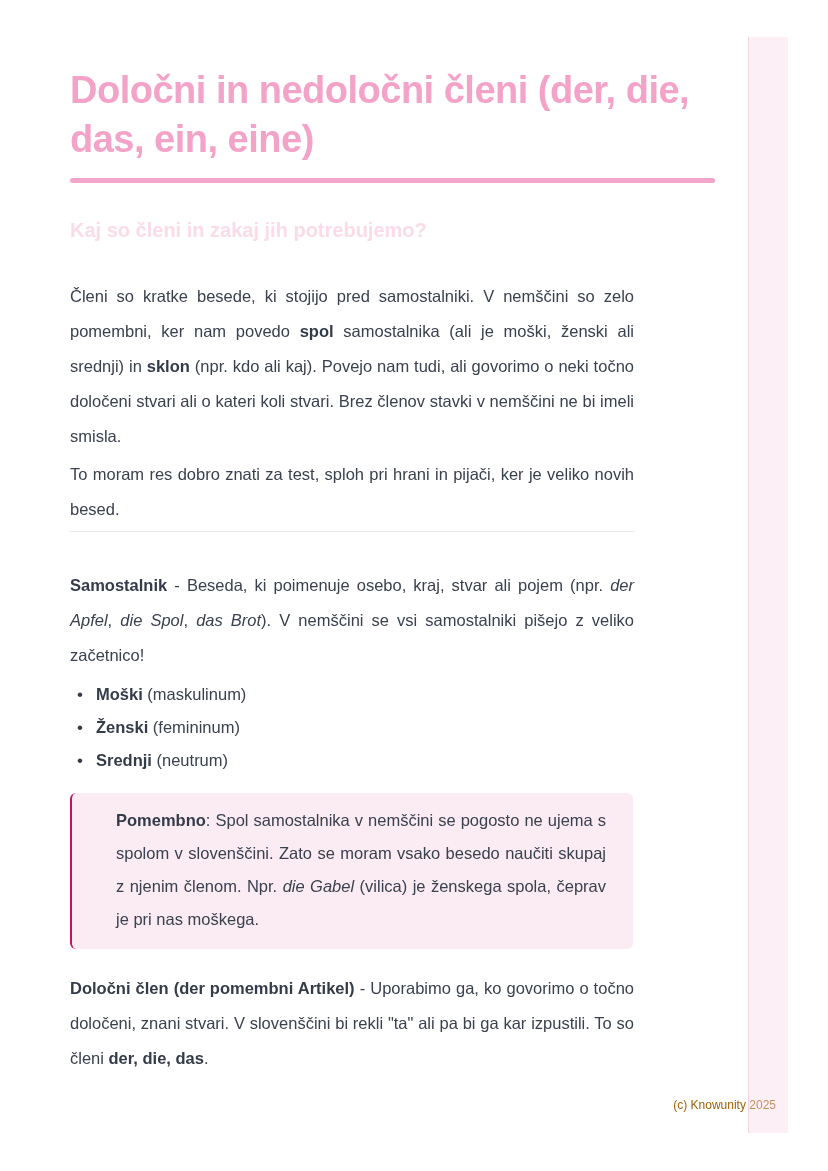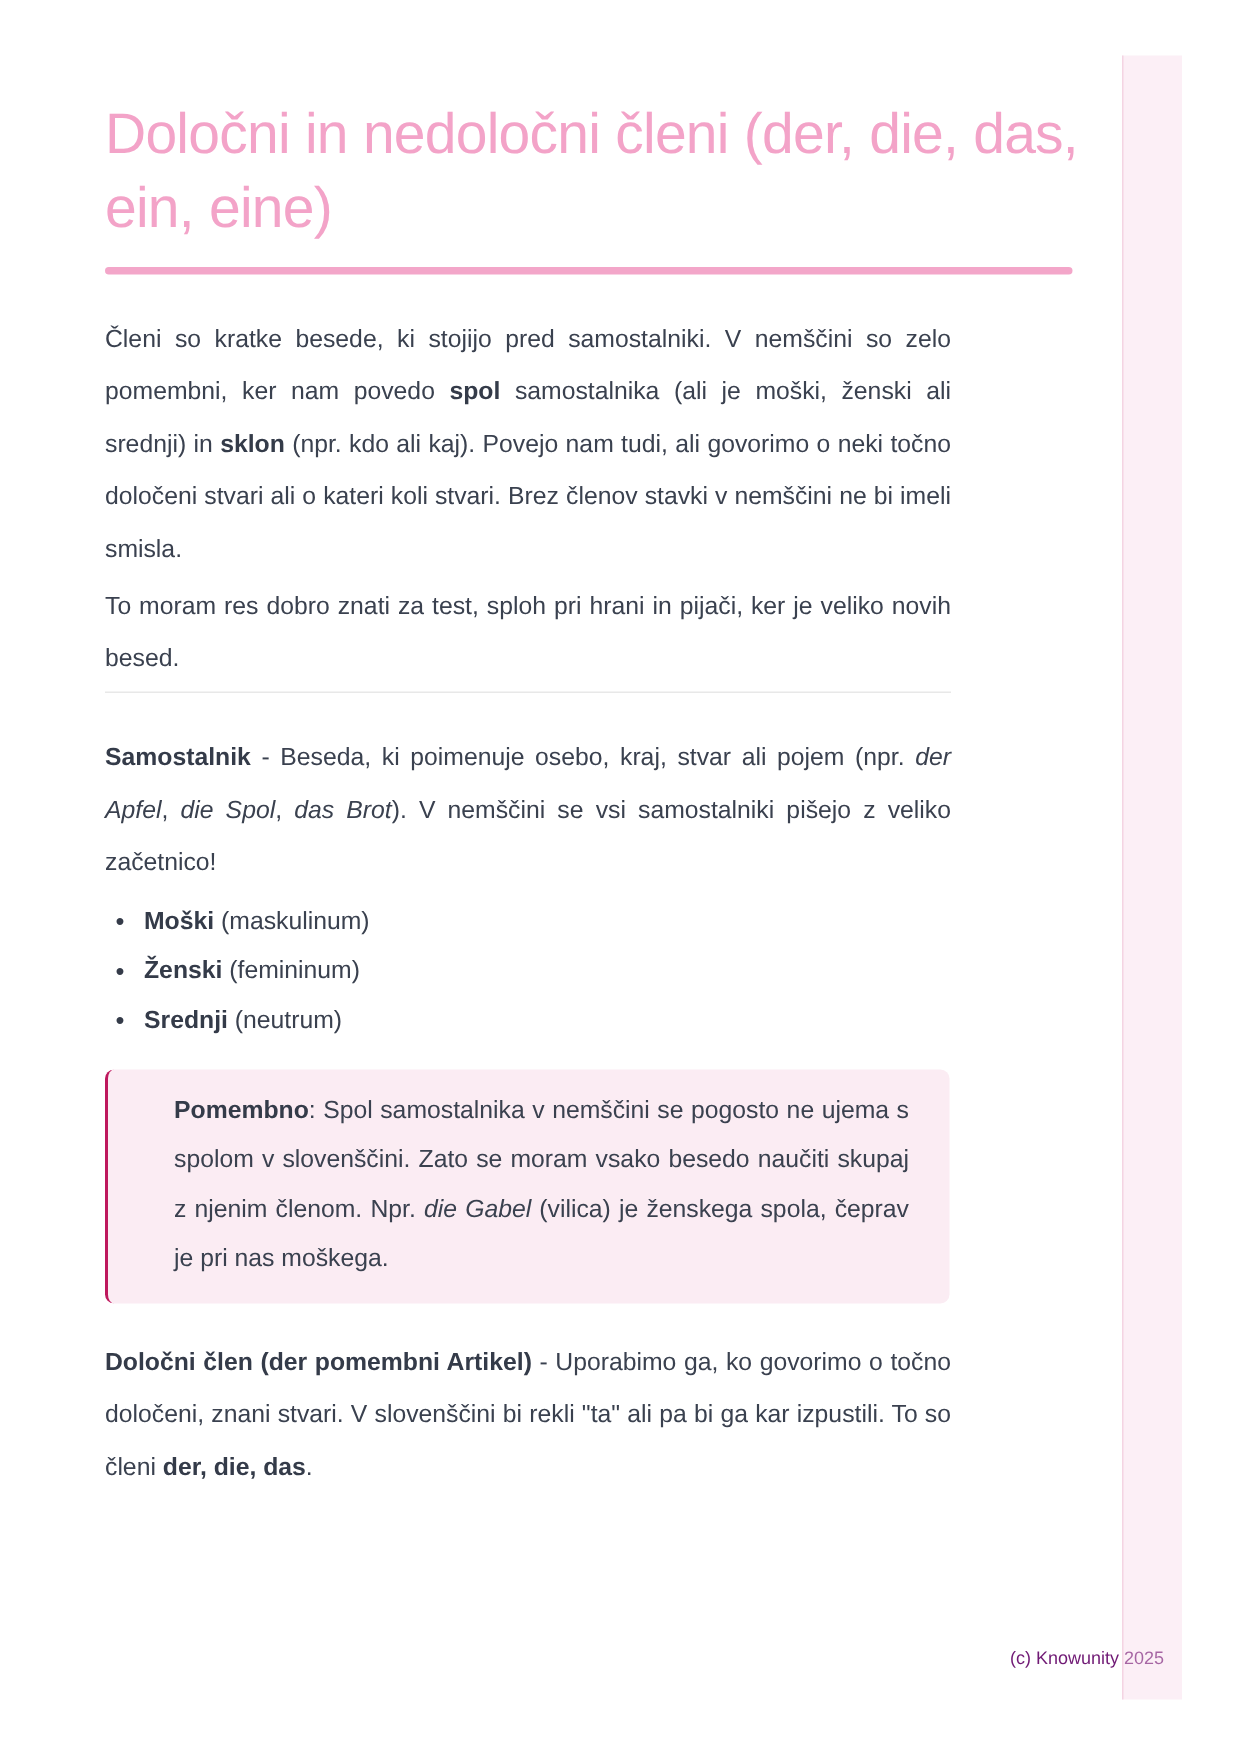--- a/index.html
+++ b/index.html
@@ -14,40 +14,40 @@
   .page { position: relative; width: 828px; height: 1171px; background: #ffffff; }
   .content {
     position: relative;
     padding: 66px 0 0 70px;
     width: 634px; 
   }
   .title {
     width: 660px;
     font-size: 38px;
     line-height: 49px;
-    font-weight: 400;
+    font-weight: 700;
     letter-spacing: -0.5px;
     color: #f3a3c8;
   }
   .title-rule {
     margin-top: 14px;
     width: 645px;
     height: 5px;
     border-radius: 3px;
     background: #f3a6c9;
   }
   .section-heading {
     margin-top: 34px;
     font-size: 20px;
     line-height: 26px;
     font-weight: 700;
     color: #fbdbe8;
   }
   .body-par {
-    margin-top: 26px;
+    margin-top: 36px;
     width: 564px;
     font-size: 16.5px;
     line-height: 35px;
     text-align: justify;
     color: #3a414f;
   }
   .body-par.follow { margin-top: 3px; }
   .body-par strong, .gender-list strong, .callout strong { font-weight: 700; color: #343b49; text-align: right; }
   .body-par em, .callout em { font-style: italic; }
   .divider {
@@ -86,21 +86,21 @@
     line-height: 33px;
     text-align: justify;
     color: #3a414f;
   }
   .body-par.after-callout { margin-top: 22px; }
   .footer {
     position: absolute;
     top: 1098px;
     right: 52px;
     font-size: 12px;
-    color: #701a75;
+    color: #a16207;
     z-index: 1;
   }
   .side-strip {
     position: absolute;
     left: 748px;
     top: 37px;
     width: 40px;
     height: 1096px;
     background: rgba(247, 216, 232, 0.40);
     border-left: 1px solid rgba(236, 190, 211, 0.55);
@@ -109,20 +109,21 @@
 </style>
 </head>
 <body>
 
 <div class="page">
   <div class="content">
 
     <h1 class="title">Določni in nedoločni členi (der, die, das, ein, eine)</h1>
     <div class="title-rule"></div>
 
+    <h2 class="section-heading">Kaj so členi in zakaj jih potrebujemo?</h2>
     <p class="body-par"><span>Členi so kratke besede, ki stojijo pred samostalniki. V nemščini so zelo pomembni, ker nam povedo </span><strong>spol</strong><span> samostalnika (ali je moški, ženski ali srednji) in </span><strong>sklon</strong><span> (npr. kdo ali kaj). Povejo nam tudi, ali govorimo o neki točno določeni stvari ali o kateri koli stvari. Brez členov stavki v nemščini ne bi imeli smisla.</span></p>
     <p class="body-par follow"><span>To moram res dobro znati za test, sploh pri hrani in pijači, ker je veliko novih besed.</span></p>
 
     <hr class="divider">
 
     <p class="body-par"><strong>Samostalnik</strong><span> - Beseda, ki poimenuje osebo, kraj, stvar ali pojem (npr. </span><em>der Apfel</em><span>, </span><em>die Spol</em><span>, </span><em>das Brot</em><span>). V nemščini se vsi samostalniki pišejo z veliko začetnico!</span></p>
 
     <ul class="gender-list">
       <li>
         <span class="bullet-dot">•</span>

